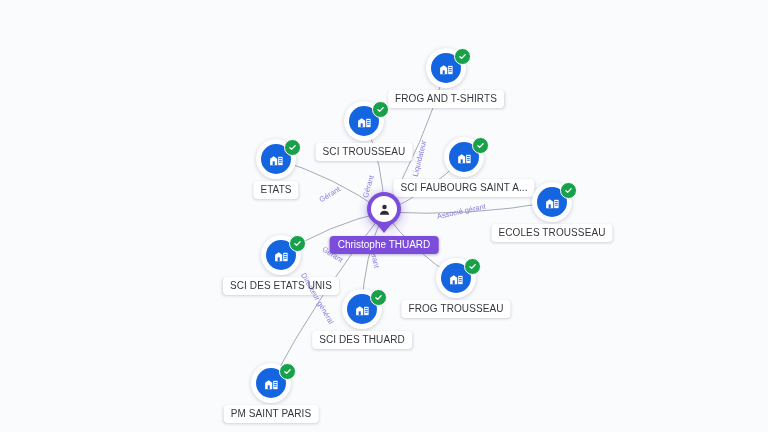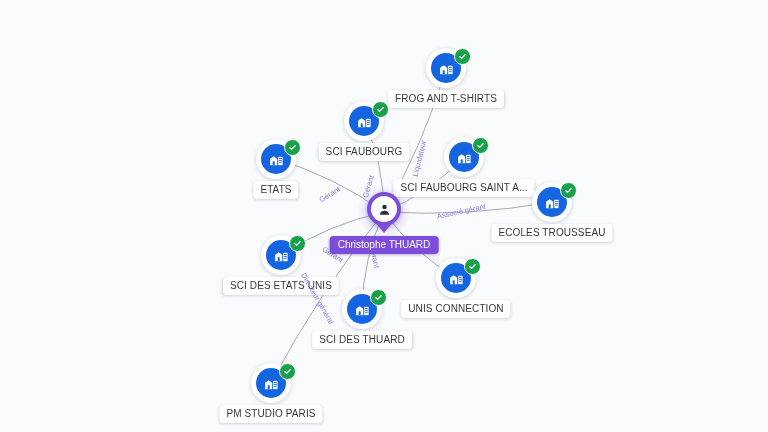--- a/index.html
+++ b/index.html
@@ -195,21 +195,21 @@
   <rect x="15.6" y="12.6" width="3.8" height="1.3" fill="#1565e0"></rect>
   <rect x="15.6" y="15.2" width="3.8" height="1.3" fill="#1565e0"></rect>
   <rect x="6.6" y="14.6" width="2.9" height="5.4" fill="#1565e0"></rect>
 </svg>
         </div>
         <div class="verified-badge" style="background: rgb(24, 160, 74);">
           <svg width="9" height="9" viewBox="0 0 24 24" aria-hidden="true">
   <path d="M5 12.5l4.6 4.6L19 7.2" stroke="#ffffff" stroke-width="3.4" fill="none" stroke-linecap="round" stroke-linejoin="round"></path>
 </svg>
         </div>
-        <div class="node-label">SCI FAUBOURG</div>
+        <div class="node-label">SCI TROUSSEAU</div>
       </div>
       <div class="node" style="left: 276px; top: 159px;">
         <div class="node-halo"></div>
         <div class="node-disc" style="background: rgb(21, 101, 224);">
           <svg width="17" height="17" viewBox="0 0 24 24" aria-hidden="true">
   <path d="M3 20V11l5-3.6L13 11v9z" fill="#ffffff"></path>
   <path d="M14.4 20V8.2h6.2V20z" fill="#ffffff"></path>
   <rect x="15.6" y="10" width="3.8" height="1.3" fill="#1565e0"></rect>
   <rect x="15.6" y="12.6" width="3.8" height="1.3" fill="#1565e0"></rect>
   <rect x="15.6" y="15.2" width="3.8" height="1.3" fill="#1565e0"></rect>
@@ -271,21 +271,21 @@
   <rect x="15.6" y="12.6" width="3.8" height="1.3" fill="#1565e0"></rect>
   <rect x="15.6" y="15.2" width="3.8" height="1.3" fill="#1565e0"></rect>
   <rect x="6.6" y="14.6" width="2.9" height="5.4" fill="#1565e0"></rect>
 </svg>
         </div>
         <div class="verified-badge" style="background: rgb(24, 160, 74);">
           <svg width="9" height="9" viewBox="0 0 24 24" aria-hidden="true">
   <path d="M5 12.5l4.6 4.6L19 7.2" stroke="#ffffff" stroke-width="3.4" fill="none" stroke-linecap="round" stroke-linejoin="round"></path>
 </svg>
         </div>
-        <div class="node-label">UNIS CONNECTION</div>
+        <div class="node-label">FROG TROUSSEAU</div>
       </div>
       <div class="node" style="left: 281px; top: 255px;">
         <div class="node-halo"></div>
         <div class="node-disc" style="background: rgb(21, 101, 224);">
           <svg width="17" height="17" viewBox="0 0 24 24" aria-hidden="true">
   <path d="M3 20V11l5-3.6L13 11v9z" fill="#ffffff"></path>
   <path d="M14.4 20V8.2h6.2V20z" fill="#ffffff"></path>
   <rect x="15.6" y="10" width="3.8" height="1.3" fill="#1565e0"></rect>
   <rect x="15.6" y="12.6" width="3.8" height="1.3" fill="#1565e0"></rect>
   <rect x="15.6" y="15.2" width="3.8" height="1.3" fill="#1565e0"></rect>
@@ -328,21 +328,21 @@
   <rect x="15.6" y="12.6" width="3.8" height="1.3" fill="#1565e0"></rect>
   <rect x="15.6" y="15.2" width="3.8" height="1.3" fill="#1565e0"></rect>
   <rect x="6.6" y="14.6" width="2.9" height="5.4" fill="#1565e0"></rect>
 </svg>
         </div>
         <div class="verified-badge" style="background: rgb(24, 160, 74);">
           <svg width="9" height="9" viewBox="0 0 24 24" aria-hidden="true">
   <path d="M5 12.5l4.6 4.6L19 7.2" stroke="#ffffff" stroke-width="3.4" fill="none" stroke-linecap="round" stroke-linejoin="round"></path>
 </svg>
         </div>
-        <div class="node-label">PM STUDIO PARIS</div>
+        <div class="node-label">PM SAINT PARIS</div>
       </div>
     </div>
 
   <div id="edge-label-layer">
       <div class="edge-label" style="left: 365px; top: 193px; color: rgb(138, 122, 224); transform: rotate(-73deg);">Gérant</div>
       <div class="edge-label" style="left: 320px; top: 196px; color: rgb(138, 122, 224); transform: rotate(-32deg);">Gérant</div>
       <div class="edge-label" style="left: 415px; top: 172px; color: rgb(138, 122, 224); transform: rotate(-76deg);">Liquidateur</div>
       <div class="edge-label" style="left: 437px; top: 212px; color: rgb(138, 122, 224); transform: rotate(-12deg);">Associé gérant</div>
       <div class="edge-label" style="left: 323px; top: 244px; color: rgb(138, 122, 224); transform: rotate(32deg);">Gérant</div>
       <div class="edge-label" style="left: 372px; top: 241px; color: rgb(138, 122, 224); transform: rotate(78deg);">Gérant</div>

